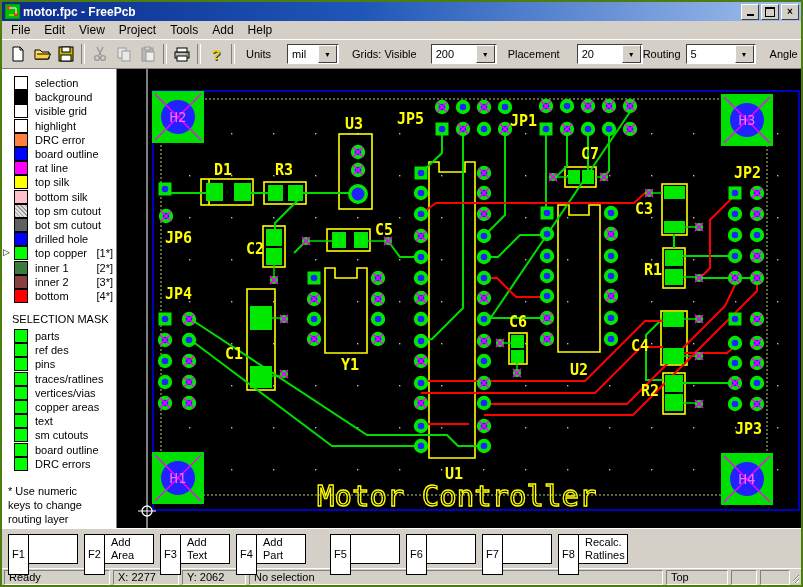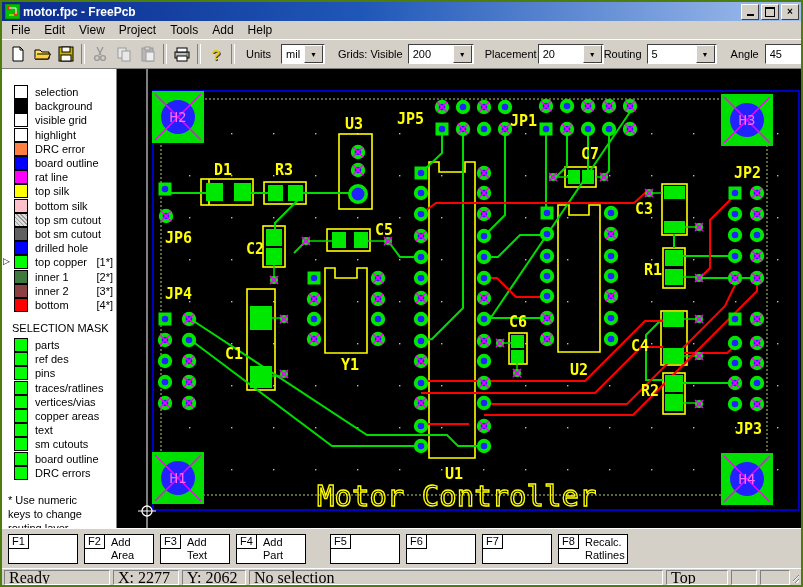--- a/index.html
+++ b/index.html
@@ -20,39 +20,39 @@
   .toolbar{height:28px;flex:0 0 28px;background:#D4D0C8;border-top:1px solid #fff;border-bottom:1px solid #808080;display:flex;align-items:center;padding-left:4px;white-space:nowrap;overflow:hidden;}
   .tool-btn{width:24px;height:24px;display:flex;align-items:center;justify-content:center;flex:0 0 auto;}
   .tool-sep{width:2px;height:20px;border-left:1px solid #808080;border-right:1px solid #fff;margin:0 3px;flex:0 0 auto;}
   .tool-label{font-size:11px;color:#000;flex:0 0 auto;}
   .combo{height:20px;background:#fff;border-top:1px solid #404040;border-left:1px solid #404040;border-bottom:1px solid #fff;border-right:1px solid #fff;display:flex;align-items:center;flex:0 0 auto;box-sizing:border-box;}
   .combo-text{font-size:11px;padding-left:4px;flex:1;overflow:hidden;}
   .combo-arrow{width:17px;height:16px;margin:1px;background:#D4D0C8;border-top:1px solid #fff;border-left:1px solid #fff;border-right:1px solid #404040;border-bottom:1px solid #404040;display:flex;align-items:center;justify-content:center;font-size:7px;flex:0 0 auto;}
   
   .main{flex:1 1 auto;display:flex;min-height:0;}
   .sidebar{width:114px;flex:0 0 114px;background:#fff;border-right:1px solid #808080;font-size:11px;color:#000;overflow:hidden;}
-  #layer-list{padding-top:16px;}
+  #layer-list{padding-top:7px;}
   .lrow{height:14.2px;display:flex;align-items:center;padding-left:12px;position:relative;}
   .layer-arrow{position:absolute;left:1px;top:1px;font-size:9px;color:#000;}
   .swatch{width:12px;height:12px;border:1px solid #000;flex:0 0 auto;margin-right:7px;box-sizing:content-box;}
   .swatch.stipple{background-image:repeating-linear-gradient(45deg,#999 0 1px,#ddd 1px 3px);}
   .ltag{margin-left:auto;margin-right:3px;}
   .mask-title{margin:10px 0 4px 10px;font-size:11px;}
   .note{margin:13px 0 0 6px;line-height:14px;}
   
   .canvas{flex:1 1 auto;background:#000;position:relative;overflow:hidden;}
   .canvas svg{position:absolute;left:0;top:0;}
   
   .fbar{height:40px;flex:0 0 40px;background:#D4D0C8;border-top:1px solid #fff;display:flex;align-items:flex-start;padding:5px 0 0 6px;box-sizing:border-box;}
   .fkey{width:70px;height:30px;background:#fff;border:1px solid #000;position:relative;margin-right:6px;flex:0 0 auto;box-sizing:border-box;}
   .fkey.gap{margin-left:18px;}
-  .fkey-tab{position:absolute;left:-1px;top:-1px;border:1px solid #000;background:#fff;font-size:11px;padding:0 3px;line-height:13px;}
+  .fkey-tab{position:absolute;left:-1px;top:-1px;border:1px solid #000;background:#fff;font-size:11px;padding:13px 3px;line-height:13px;}
   .fkey-label{margin:1px 0 0 26px;font-size:11px;line-height:13px;white-space:pre-line;}
   
-  .statusbar{height:17px;flex:0 0 17px;background:#D4D0C8;border-top:1px solid #fff;display:flex;align-items:center;font-size:16px;gap:3px;padding:1px 2px 1px 2px;box-sizing:border-box;font-family:Liberation Serif, serif;}
+  .statusbar{height:17px;flex:0 0 17px;background:#D4D0C8;border-top:1px solid #fff;display:flex;align-items:center;font-size:11px;gap:3px;padding:1px 2px 1px 2px;box-sizing:border-box;}
   .pane{height:13px;border-top:1px solid #808080;border-left:1px solid #808080;border-bottom:1px solid #fff;border-right:1px solid #fff;padding:0 4px;line-height:13px;white-space:nowrap;overflow:hidden;flex:0 0 auto;box-sizing:content-box;}
   .grip{margin-left:auto;width:12px;height:12px;background:
     linear-gradient(135deg,transparent 50%,#808080 50%,#808080 58%,#fff 58%,#fff 66%,transparent 66%,transparent 74%,#808080 74%,#808080 82%,#fff 82%,#fff 90%,transparent 90%);}
 </style>
 </head>
 <body>
 
 <div class="window">
 
   <div class="titlebar">
@@ -135,33 +135,33 @@
           <circle cx="14" cy="8" r="0.8" fill="#00a000"></circle>
         </svg>
     </span>
     <span class="tool-sep"></span>
     <span class="tool-btn">
       <span style="color:#E8C800;font-weight:bold;font-size:15px;text-shadow:1px 1px 0 #404040;">?</span>
     </span>
     <span class="tool-sep"></span>
 
     <span class="tool-label" style="margin-left:8px">Units</span>
-    <span class="combo" style="width:44px;margin-left:10px">
+    <span class="combo" style="width:52px;margin-left:16px">
       <span class="combo-text">mil</span>
       <span class="combo-arrow">▼</span>
     </span>
 
     <span class="tool-label" style="margin-left:13px">Grids: Visible</span>
-    <span class="combo" style="width:66px;margin-left:5px">
+    <span class="combo" style="width:66px;margin-left:14px">
       <span class="combo-text">200</span>
       <span class="combo-arrow">▼</span>
     </span>
 
     <span class="tool-label" style="margin-left:11px">Placement</span>
-    <span class="combo" style="width:66px;margin-left:1px">
+    <span class="combo" style="width:66px;margin-left:17px">
       <span class="combo-text">20</span>
       <span class="combo-arrow">▼</span>
     </span>
 
     <span class="tool-label" style="">Routing</span>
     <span class="combo" style="width:70px;margin-left:5px">
       <span class="combo-text">5</span>
       <span class="combo-arrow">▼</span>
     </span>
 

